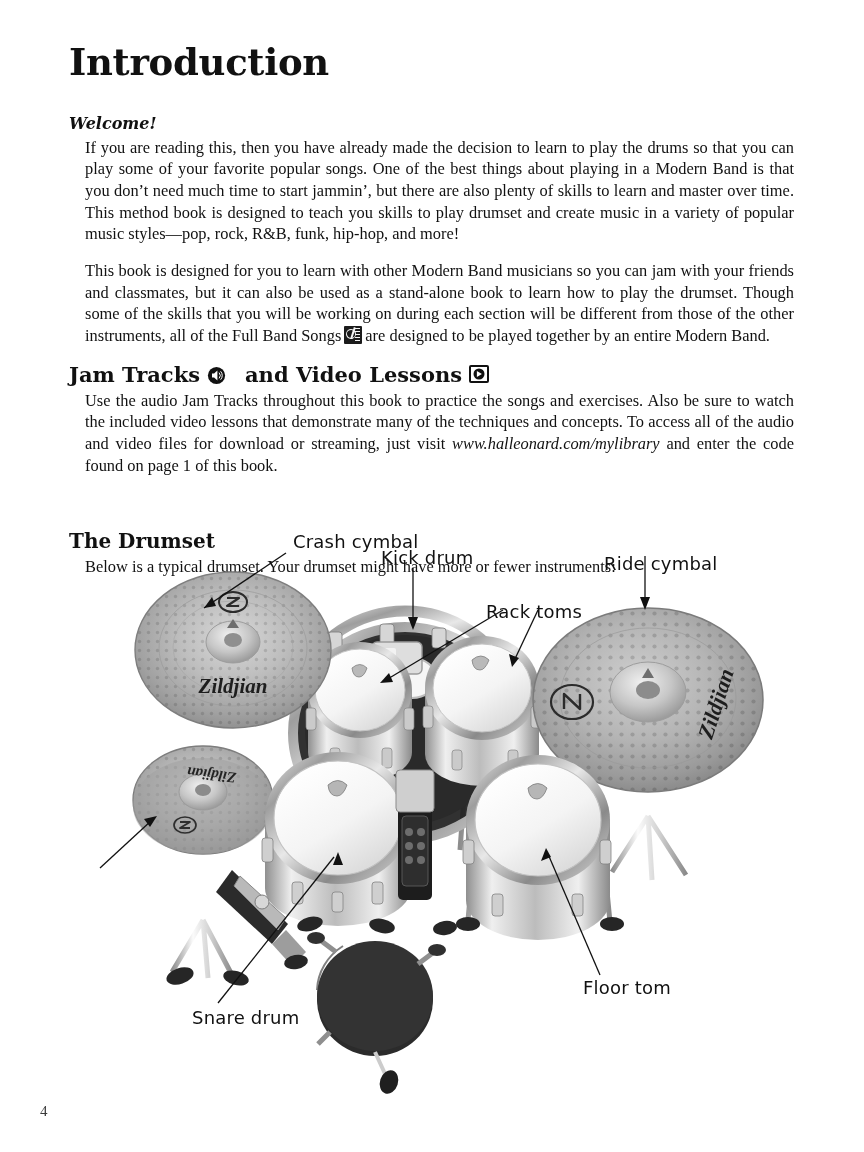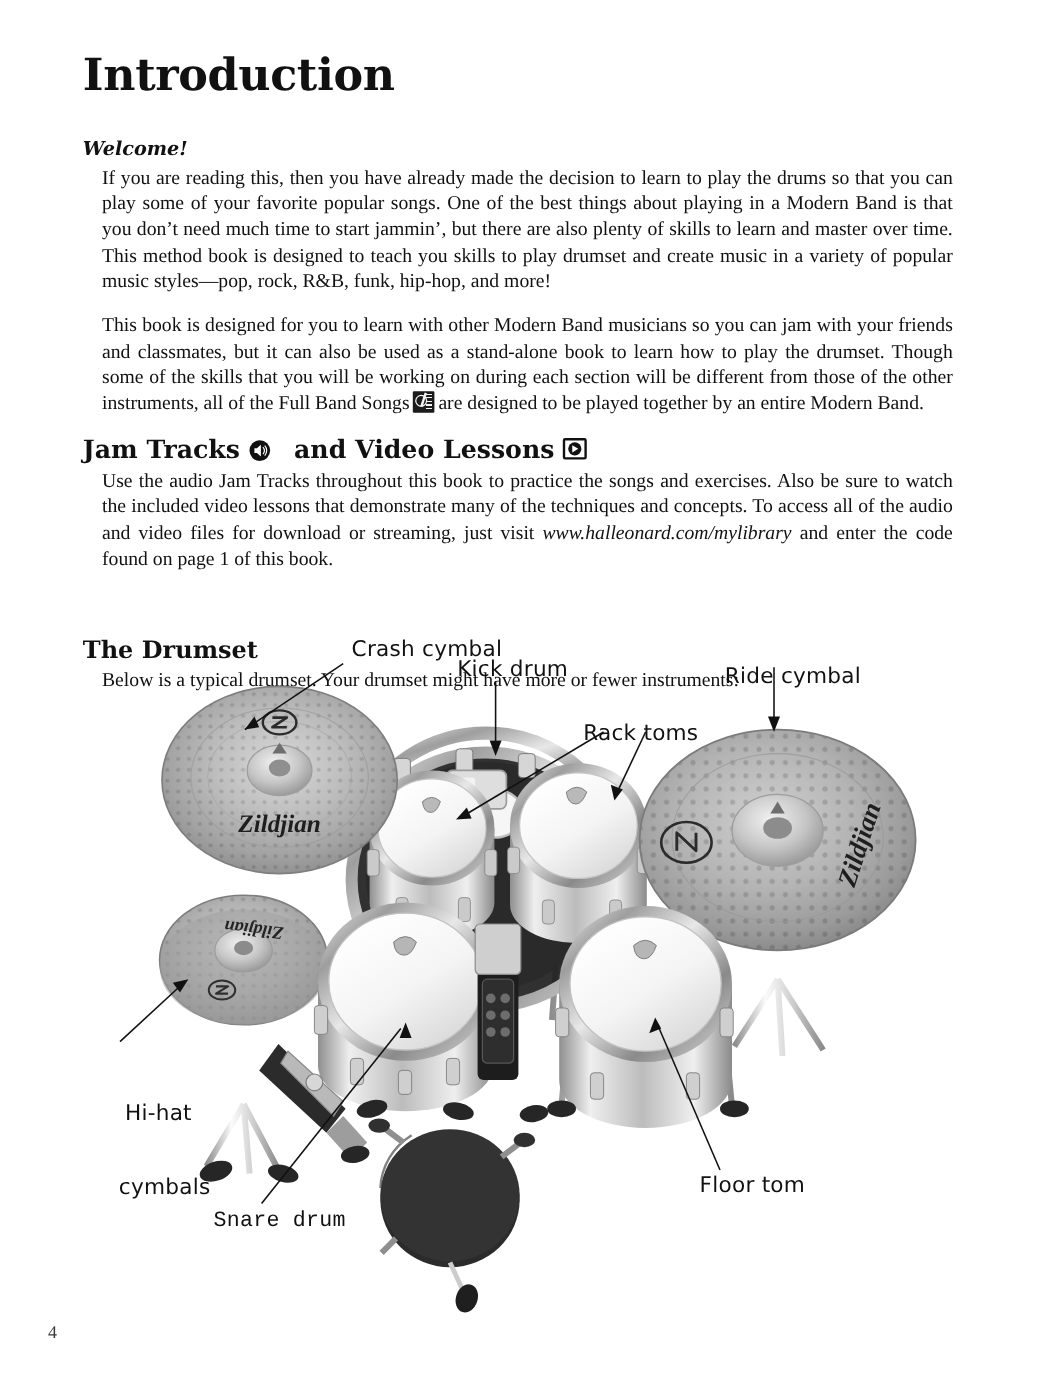--- a/index.html
+++ b/index.html
@@ -495,25 +495,21 @@
     </svg>
 
     <div class="label" style="left:293px; top:12px;">Crash cymbal</div>
 
     <div class="label" style="left:381px; top:28px;">Kick drum</div>
 
     <div class="label" style="left:486px; top:70px;margin-top:12px;">Rack toms</div>
 
     <div class="label" style="left:604px; top:34px;">Ride cymbal</div>
 
-    <div class="label center" style="left:99px; top:357px; width:66px;">
-      <div>Hi-hat</div>
-      <div>cymbals</div>
-    </div>
-
-    <div class="label" style="left:178px; top:488px;font-family:Liberation Mono, monospace;">Snare drum</div>
+
+    <div class="label" style="left:192px; top:488px;">Snare drum</div>
 
     <div class="label" style="left:583px; top:458px;">Floor tom</div>
   </div>
 
   <div class="page-number">4</div>
 
 </div>
 
 </body></html>

